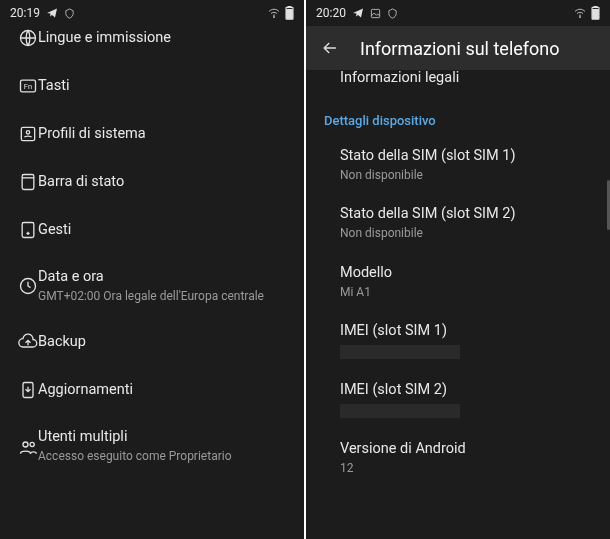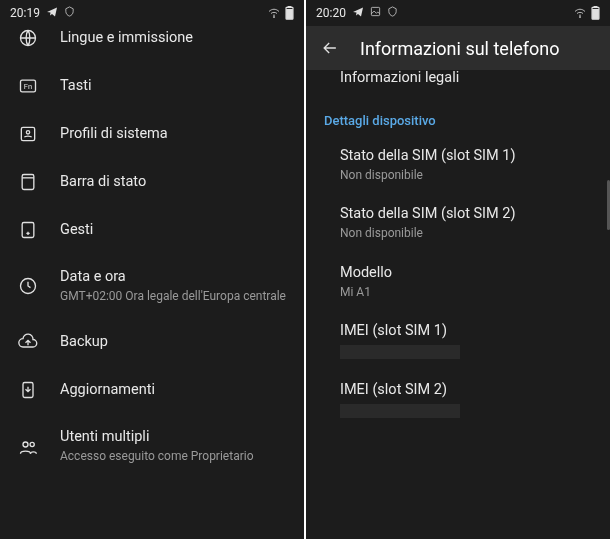--- a/index.html
+++ b/index.html
@@ -1,26 +1,26 @@
 <!DOCTYPE html>
 <html><head>
 <meta charset="utf-8">
 <style>
   * { margin: 0; padding: 0; box-sizing: border-box; }
   body { background: #fff; font-family: Roboto, -apple-system, sans-serif; display: flex; gap: 2px; }
   .screen { width: 304px; height: 539px; background: #1c1c1c; color: #e0e0e0; overflow: hidden; position: relative; }
   .status-bar { height: 26px; display: flex; align-items: center; justify-content: space-between; padding: 0 10px; font-size: 12px; color: #e8e8e8; }
-  .status-left { display: flex; gap: 6px; }
+  .status-left { display: flex; align-items: center; gap: 6px; }
   .status-right { display: flex; align-items: center; gap: 4px; }
   .status-icon { display: inline-flex; }
   .app-bar { height: 44px; background: #2d2d2d; display: flex; align-items: center; padding: 0 14px; gap: 20px; }
   .back-arrow { width: 20px; height: 20px; cursor: pointer; }
   .app-title { font-size: 18px; font-weight: 400; color: #fff; }
   .content { height: calc(100% - 70px); overflow: hidden; }
-  .list-item { display: flex; align-items: center; padding: 14px 18px; gap: 22px; cursor: pointer; }
+  .list-item { display: flex; align-items: center; padding: 14px 18px; cursor: pointer; }
   .list-icon { width: 20px; height: 20px; flex-shrink: 0; display: flex; align-items: center; justify-content: center; }
   .list-text { flex: 1; }
   .list-title { font-size: 14.5px; color: #e8e8e8; line-height: 1.3; }
   .list-sub { font-size: 12px; color: #9a9a9a; margin-top: 2px; line-height: 1.3; }
   .section-header { font-size: 13px; color: #5aa9e6; padding: 14px 18px 8px; font-weight: 500; }
   .no-icon .list-text { margin-left: 16px; }
   .screen2 .list-item { padding: 11px 18px; }
   .cutoff-top { margin-top: -12px; }
   .redacted { background: #2a2a2a; width: 120px; height: 14px; margin-top: 4px; }
   .scroll-hint { position: absolute; right: 0; top: 180px; width: 3px; height: 50px; background: #555; border-radius: 2px; }
@@ -250,15 +250,21 @@
         <div class="list-title">IMEI (slot SIM 1)</div>
         <div class="redacted"></div>
       </div>
     </div>
     <div class="list-item no-icon">
       <div class="list-text">
         <div class="list-title">IMEI (slot SIM 2)</div>
         <div class="redacted"></div>
       </div>
     </div>
+    <div class="list-item no-icon">
+      <div class="list-text">
+        <div class="list-title">Versione di Android</div>
+        <div class="list-sub">12</div>
+      </div>
+    </div>
   </div>
   <div class="scroll-hint"></div>
 </div>
 
 </body></html>

